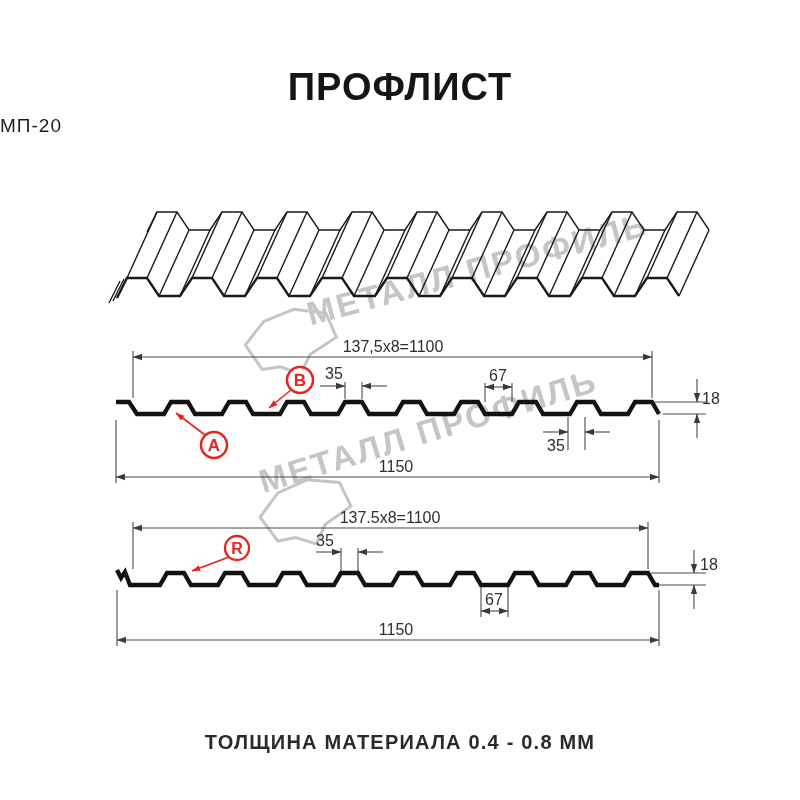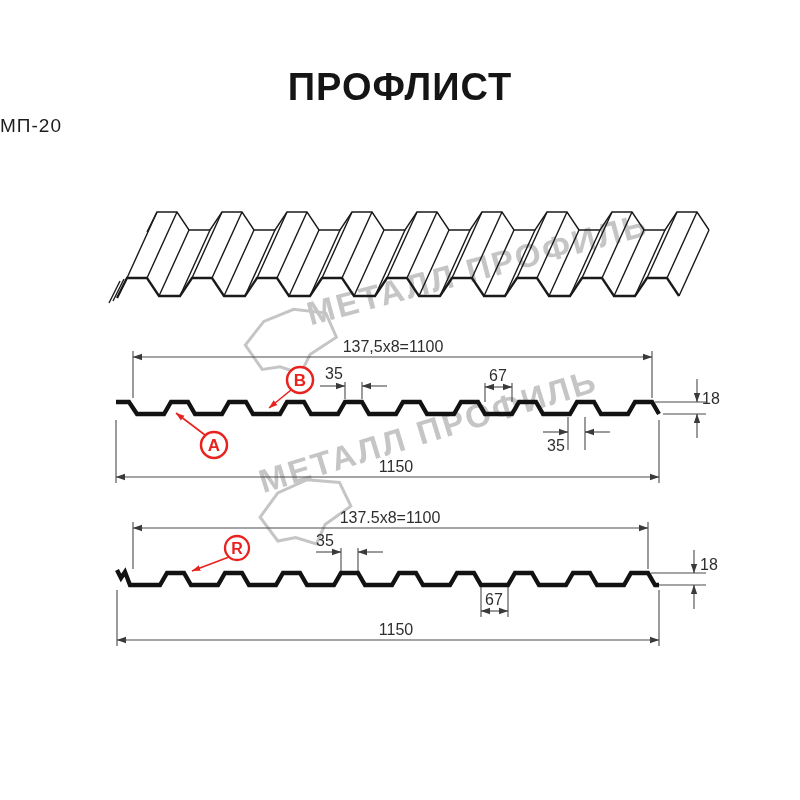--- a/index.html
+++ b/index.html
@@ -158,13 +158,14 @@
 
       <g>
         <line x1="229" y1="557" x2="192" y2="571" stroke-width="1.6" marker-end="url(#mr)" stroke="#e8231f"></line>
         <circle cx="237" cy="548" r="12" fill="#ffffff" stroke-width="2.3" stroke="#e8231f"></circle>
         <text class="lbltext" x="237" y="554" style="font-size:16px" fill="#e8231f"><tspan>R</tspan></text>
       </g>
       <path id="p2" class="profline" d="M117,570 l4,8 l4,-6 l5,13 h30 l7,-12 h17 l7,12 h27 l7,-12 h17 l7,12 h27 l7,-12 h17 l7,12 h27 l7,-12 h17 l7,12 h27 l7,-12 h17 l7,12 h27 l7,-12 h17 l7,12 h27 l7,-12 h17 l7,12 h27 l7,-12 h17 l7,12 h27 l7,-12 h17 l7,12 h4"></path>
     </g>
   </svg>
 
+  <div id="footer">ТОЛЩИНА МАТЕРИАЛА 0.4 - 0.8 ММ</div>
 </div>
 
 </body></html>

